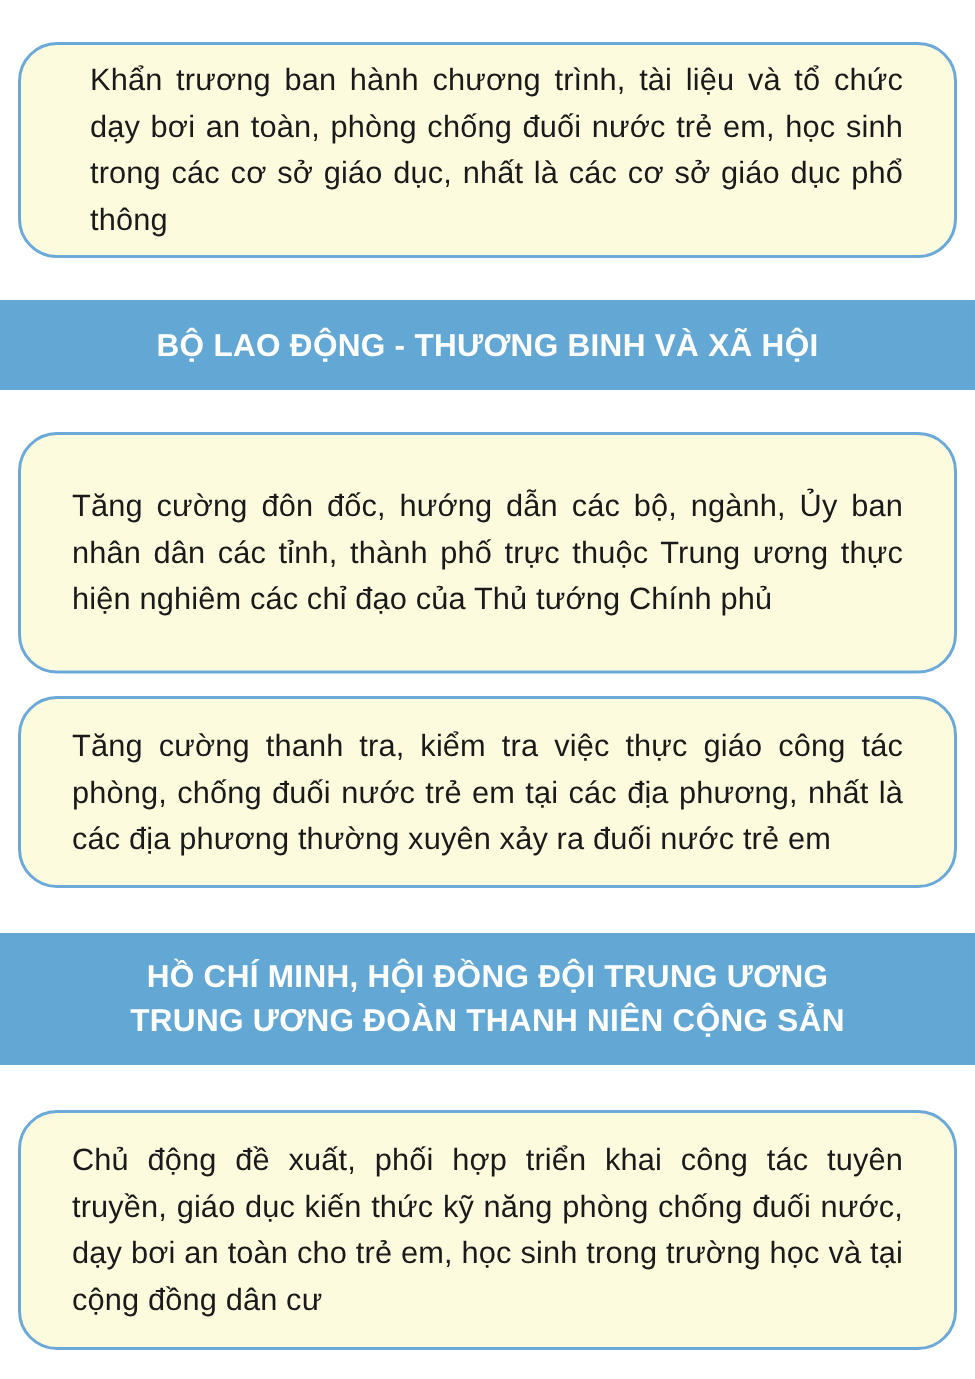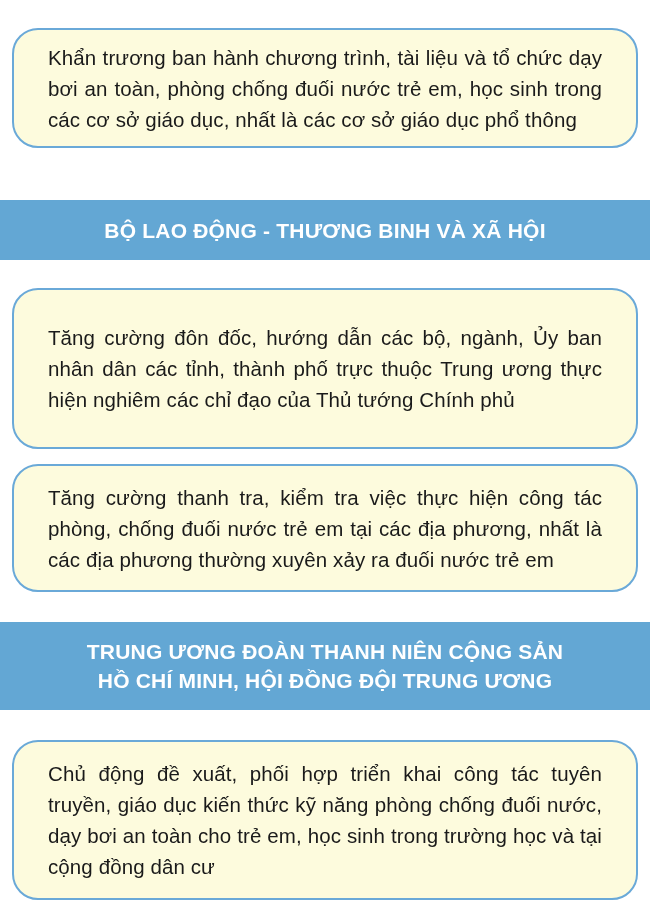--- a/index.html
+++ b/index.html
@@ -57,40 +57,40 @@
     text-transform: uppercase;
     padding: 0 20px;
   }
   .banner-line { display: block; }
 </style>
 </head>
 <body>
 
 <div class="page">
 
-  <div class="card" style="top:28px; height:120px;">
+  <div class="card" style="top:28px; height:144px;padding-left:12px;">
     <div class="card-text">Khẩn trương ban hành chương trình, tài liệu và tổ chức dạy bơi an toàn, phòng chống đuối nước trẻ em, học sinh trong các cơ sở giáo dục, nhất là các cơ sở giáo dục phổ thông</div>
   </div>
 
   <div class="banner" style="top:200px; height:60px;align-items:center;">
     <div class="banner-text">BỘ LAO ĐỘNG - THƯƠNG BINH VÀ XÃ HỘI</div>
   </div>
 
   <div class="card" style="top:288px; height:161px;">
     <div class="card-text">Tăng cường đôn đốc, hướng dẫn các bộ, ngành, Ủy ban nhân dân các tỉnh, thành phố trực thuộc Trung ương thực hiện nghiêm các chỉ đạo của Thủ tướng Chính phủ</div>
   </div>
 
   <div class="card" style="top:464px; height:128px;">
-    <div class="card-text">Tăng cường thanh tra, kiểm tra việc thực hiện công tác phòng, chống đuối nước trẻ em tại các địa phương, nhất là các địa phương thường xuyên xảy ra đuối nước trẻ em</div>
+    <div class="card-text">Tăng cường thanh tra, kiểm tra việc thực giáo công tác phòng, chống đuối nước trẻ em tại các địa phương, nhất là các địa phương thường xuyên xảy ra đuối nước trẻ em</div>
   </div>
 
   <div class="banner" style="top:622px; height:88px; flex-direction:column; justify-content:center;">
     <div class="banner-text">
+      <span class="banner-line">HỒ CHÍ MINH, HỘI ĐỒNG ĐỘI TRUNG ƯƠNG</span>
       <span class="banner-line">TRUNG ƯƠNG ĐOÀN THANH NIÊN CỘNG SẢN</span>
-      <span class="banner-line">HỒ CHÍ MINH, HỘI ĐỒNG ĐỘI TRUNG ƯƠNG</span>
     </div>
   </div>
 
   <div class="card" style="top:740px; height:160px;">
     <div class="card-text">Chủ động đề xuất, phối hợp triển khai công tác tuyên truyền, giáo dục kiến thức kỹ năng phòng chống đuối nước, dạy bơi an toàn cho trẻ em, học sinh trong trường học và tại cộng đồng dân cư</div>
   </div>
 
 </div>
 
 </body></html>

